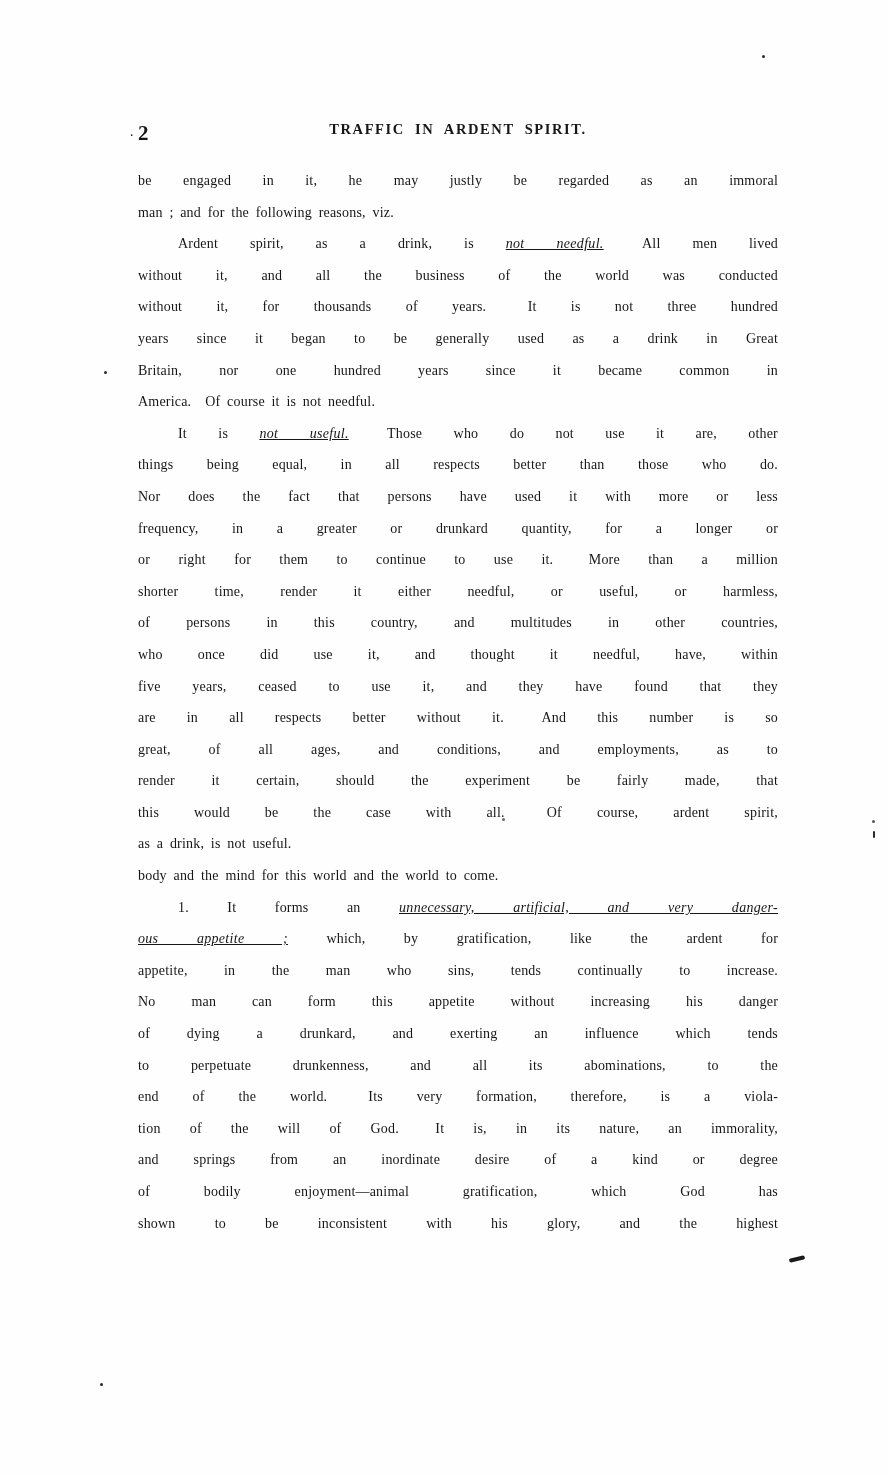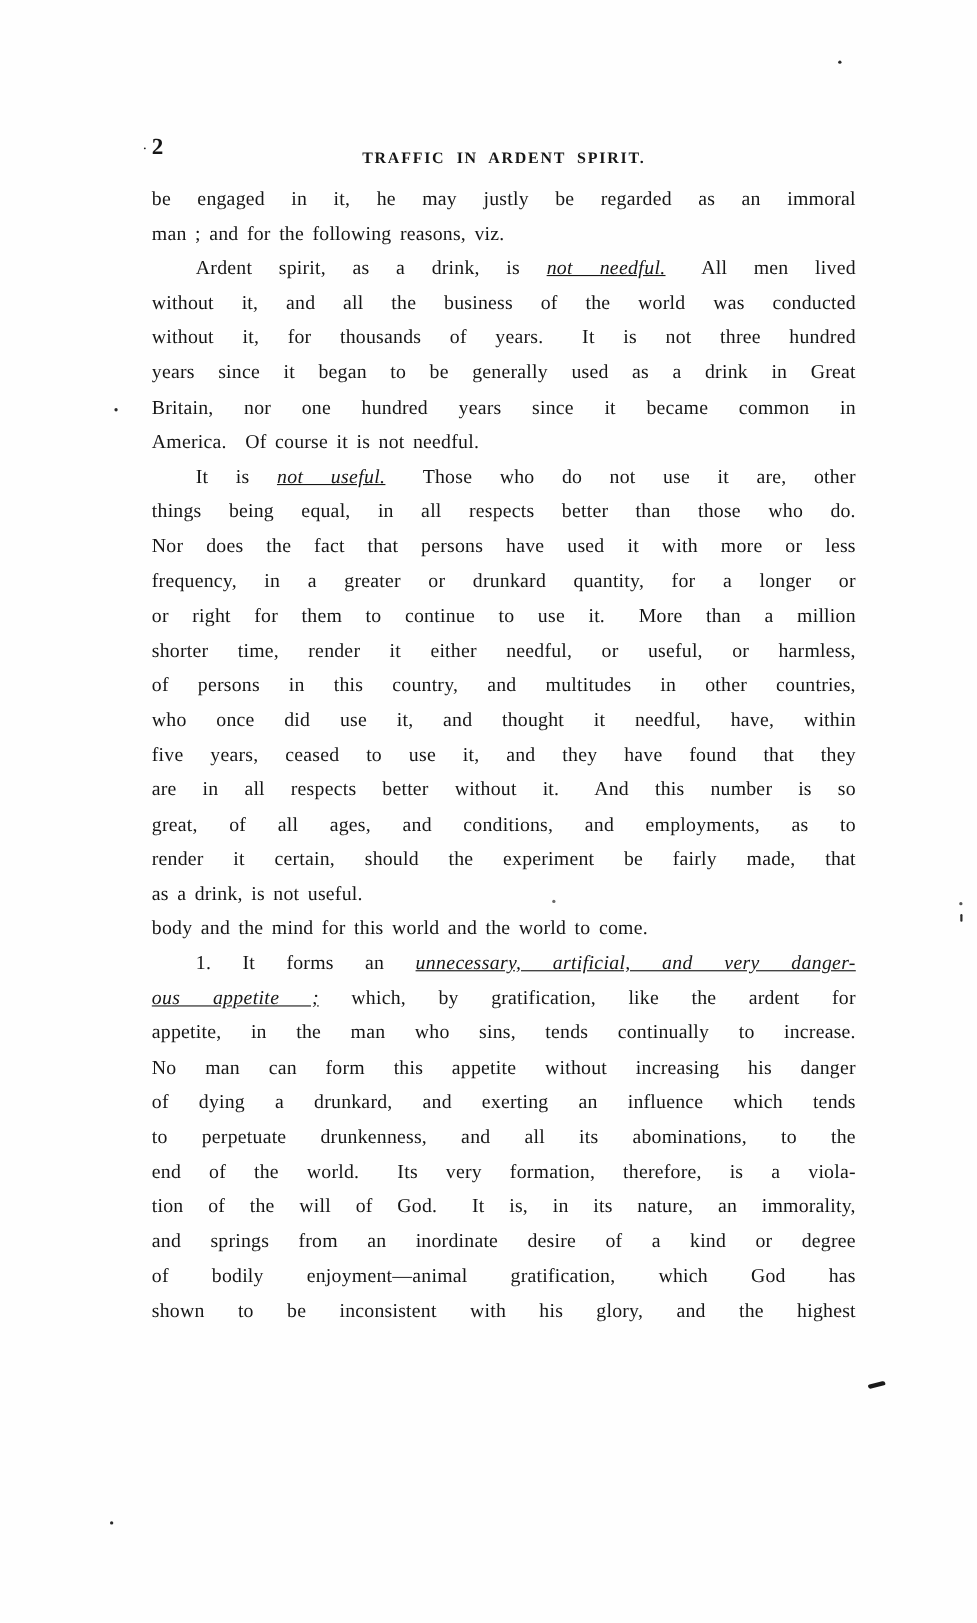--- a/index.html
+++ b/index.html
@@ -30,33 +30,33 @@
     position: absolute;
     left: -8px;
     top: 9px;
     font-size: 10px;
     font-weight: bold;
   }
   .running-title {
     position: absolute;
     left: 0;
     right: 0;
-    top: 15px;
+    top: 0;
     text-align: center;
     font-size: 14.5px;
     font-weight: bold;
     letter-spacing: 1.6px;
     word-spacing: 5px;
   }
   .bodytext {
     position: absolute;
     left: 138px;
     top: 165px;
     width: 640px;
-    font-size: 18px;
+    font-size: 14px;
     line-height: 31.6px;
     letter-spacing: 0.2px;
     word-spacing: 1.5px;
   }
   .line {
     height: 31.6px;
     text-align: justify;
     text-align-last: justify;
   }
   .line.indent { padding-left: 40px; }
@@ -114,20 +114,21 @@
       <div class="line"><span>Nor does the fact that persons have used it with more or less</span></div>
       <div class="line"><span>frequency, in a greater or drunkard quantity, for a longer or</span></div>
       <div class="line"><span>or right for them to continue to use it.  More than a million</span></div>
       <div class="line"><span>shorter time, render it either needful, or useful, or harmless,</span></div>
       <div class="line"><span>of persons in this country, and multitudes in other countries,</span></div>
       <div class="line"><span>who once did use it, and thought it needful, have, within</span></div>
       <div class="line"><span>five years, ceased to use it, and they have found that they</span></div>
       <div class="line"><span>are in all respects better without it.  And this number is so</span></div>
       <div class="line"><span>great, of all ages, and conditions, and employments, as to</span></div>
       <div class="line"><span>render it certain, should the experiment be fairly made, that</span></div>
+      <div class="line"><span>this would be the case with all.  Of course, ardent spirit,</span></div>
       <div class="line para-end"><span>as a drink, is not useful.</span></div>
       <div class="line para-end"><span>body and the mind for this world and the world to come.</span></div>
       <div class="line indent"><span>1. It forms an </span><i>unnecessary, artificial, and very danger-</i></div>
       <div class="line"><i>ous appetite ;</i><span> which, by gratification, like the ardent for</span></div>
       <div class="line"><span>appetite, in the man who sins, tends continually to increase.</span></div>
       <div class="line"><span>No man can form this appetite without increasing his danger</span></div>
       <div class="line"><span>of dying a drunkard, and exerting an influence which tends</span></div>
       <div class="line"><span>to perpetuate drunkenness, and all its abominations, to the</span></div>
       <div class="line"><span>end of the world.  Its very formation, therefore, is a viola-</span></div>
       <div class="line"><span>tion of the will of God.  It is, in its nature, an immorality,</span></div>

